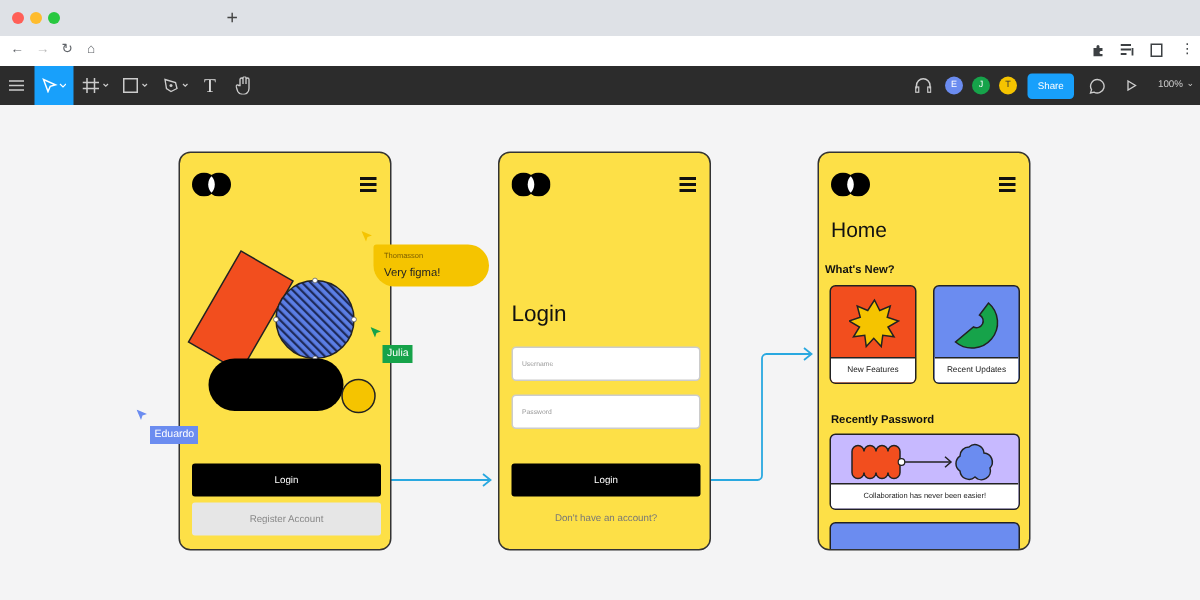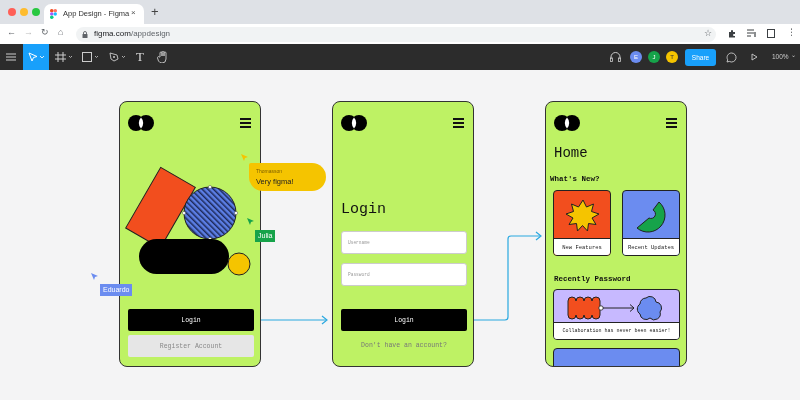--- a/index.html
+++ b/index.html
@@ -22,65 +22,46 @@
   
   .toolbar { position: absolute; left: 0; top: 44px; width: 800px; height: 26px; background: #2c2c2c; }
   .tool { position: absolute; top: 0; height: 26px; color: #ddd; font-size: 11px; display: flex; align-items: center; justify-content: center; }
   .tool-active { background: #18a0fb; }
   .crumb { position: absolute; left: 343px; top: 6px; display: flex; align-items: center; gap: 4px; font-size: 7.5px; }
   .av { position: absolute; top: 7px; width: 12px; height: 12px; border-radius: 50%; font-size: 6px; color: #fff; display: flex; align-items: center; justify-content: center; }
   .share { position: absolute; left: 685px; top: 49px; width: 31px; height: 17px; background: #18a0fb; color: #fff; font-size: 6.5px; border-radius: 3px; display: flex; align-items: center; justify-content: center; }
 
   
   .canvas { position: absolute; left: 0; top: 70px; width: 800px; height: 330px; background: #f4f4f5; }
-  .phone { position: absolute; background: #bef264; border: 1.5px solid #333; border-radius: 8px; overflow: hidden; font-family: Liberation Mono, monospace; }
+  .phone { position: absolute; background: #fde047; border: 1.5px solid #333; border-radius: 8px; overflow: hidden; }
   .logo { position: absolute; }
   .menu { position: absolute; width: 11px; height: 10px; }
   .menu i { display: block; height: 2px; background: #111; margin-bottom: 2px; }
   .btn-black { position: absolute; background: #000; color: #fff; font-size: 6.5px; display: flex; align-items: center; justify-content: center; border-radius: 2px; }
   .btn-grey { position: absolute; background: #e6e6e6; color: #888; font-size: 6.5px; display: flex; align-items: center; justify-content: center; border-radius: 2px; }
   .field { position: absolute; border: 1px solid #ccc; border-radius: 3px; background: #fff; }
   .field span { position: absolute; left: 6px; top: 8px; font-size: 4.5px; color: #999; }
   .card { position: absolute; border: 1.3px solid #222; border-radius: 4px; overflow: hidden; background: #fff; }
   .card-label { position: absolute; left: 0; bottom: 0; width: 100%; height: 17px; border-top: 1.3px solid #222; background: #fff; font-size: 5.5px; color: #222; display: flex; align-items: center; justify-content: center; }
 </style>
 </head>
 <body>
 
 <div class="tabbar">
   <div class="dot" style="left:8px;background:#ff5f57"></div>
   <div class="dot" style="left:20px;background:#febc2e"></div>
   <div class="dot" style="left:32px;background:#28c840"></div>
-  <div class="tab">
-    <svg class="abs" style="left:6px;top:5px" width="7" height="10" viewBox="0 0 7 10">
-      <rect x="0" y="0" width="3.5" height="3.3" rx="1.6" fill="#f24e1e"></rect>
-      <rect x="3.5" y="0" width="3.5" height="3.3" rx="1.6" fill="#ff7262"></rect>
-      <rect x="0" y="3.3" width="3.5" height="3.3" rx="1.6" fill="#a259ff"></rect>
-      <circle cx="5.25" cy="5" r="1.7" fill="#1abcfe"></circle>
-      <rect x="0" y="6.6" width="3.5" height="3.3" rx="1.6" fill="#0acf83"></rect>
-    </svg>
-    <span class="tab-title">App Design - Figma</span>
-    <span class="tab-close">×</span>
-  </div>
   <span class="newtab">+</span>
 </div>
 
 <div class="addrbar">
   <span class="navic" style="left:7px">←</span>
   <span class="navic" style="left:24px;color:#bbb">→</span>
   <span class="navic" style="left:41px">↻</span>
   <span class="navic" style="left:58px">⌂</span>
-  <div class="omni">
-    <svg class="abs" style="left:6px;top:4px" width="6" height="7" viewBox="0 0 6 7">
-      <rect x="0.5" y="3" width="5" height="4" rx="0.6" fill="#5f6368"></rect>
-      <path d="M1.5 3V2a1.5 1.5 0 0 1 3 0v1" stroke="#5f6368" stroke-width="0.9" fill="none"></path>
-    </svg>
-    <span class="omni-url"><b style="font-weight:normal">figma.com</b><span>/appdesign</span></span>
-    <span class="abs" style="left:628px;top:1px;font-size:9px;color:#5f6368">☆</span>
-  </div>
   <svg class="abs" style="left:728px;top:5px" width="9" height="9" viewBox="0 0 9 9">
     <path d="M1 3h2V2a1 1 0 0 1 2 0v1h2v2H6a1 1 0 0 0 0 2h1v1.5H1z" fill="#3c4043"></path>
   </svg>
   <svg class="abs" style="left:747px;top:5px" width="10" height="9" viewBox="0 0 10 9">
     <path d="M0 1h7M0 4h7M0 7h4" stroke="#3c4043" stroke-width="1.2"></path>
       <path d="M8 3v5" stroke="#3c4043" stroke-width="1.2"></path>
   </svg>
   <div class="abs" style="left:767px;top:5px;width:8px;height:9px;border:1.2px solid #3c4043"></div>
   <span class="abs" style="left:787px;top:3px;font-size:9px;color:#3c4043">⋮</span>
 </div>

